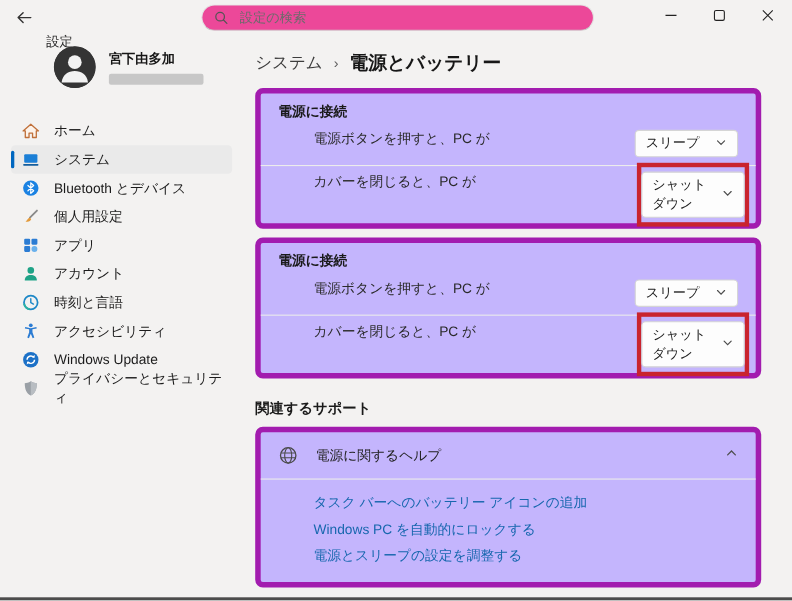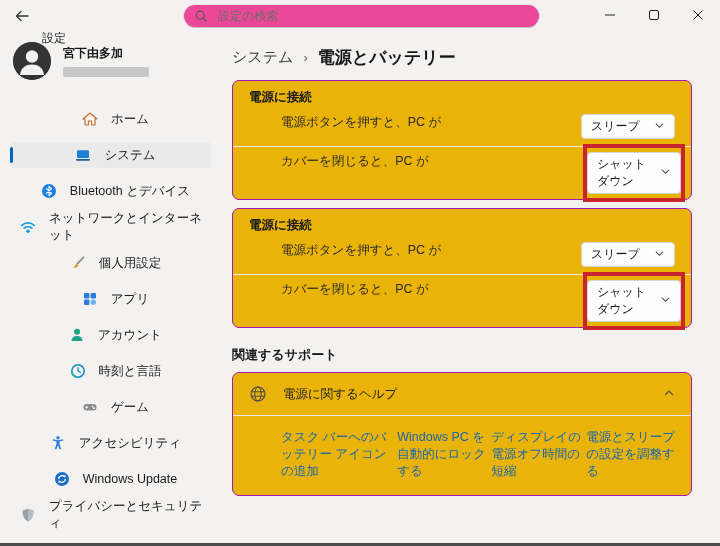--- a/index.html
+++ b/index.html
@@ -19,62 +19,62 @@
     background:#ec4899; border:1px solid #e3e3e3; border-bottom:1px solid #c6c6c6;
     border-radius:13px; display:flex; align-items:center; padding:0 10px; gap:8px;
   }
   .search-box input { border:0; outline:0; background:transparent; flex:1; font-size:12px; color:#333; font-family:inherit; }
   .search-box input::placeholder { color:#6b6b6b; }
   .win-controls { position:absolute; right:0; top:0; height:32px; display:flex; }
   .win-btn { width:44px; height:32px; display:flex; align-items:center; justify-content:center; cursor:pointer; }
   
   .layout { display:flex; height:514px; }
   .sidebar { width:221px; flex:none; padding-top:6px; }
-  .profile { display:flex; align-items:center; gap:12px; margin:4px 0 0 13px; cursor:pointer; }
+  .profile { display:flex; align-items:center; gap:12px; margin:4px 0 0 13px; cursor:pointer;justify-content:center; }
   .avatar { width:38px; height:38px; border-radius:50%; background:#333333; overflow:hidden; flex:none; position:relative; }
   .avatar svg { position:absolute; left:0; top:0; }
   .profile-text { display:flex; flex-direction:column; }
   .profile-name { font-size:12px; font-weight:bold; color:#161616; }
   .profile-blur { margin-top:5px; width:86px; height:10px; border-radius:2px; background:#c7c7c7; filter:blur(0.6px); }
   .nav { margin-top:26px; }
   .nav-item {
     position:relative; display:flex; align-items:center; gap:13px;
-    height:26px; margin:10px 10px; padding-left:10px; border-radius:4px;
-    font-size:12.5px; color:#1b1b1b; cursor:pointer;justify-content:center;
+    height:26px; margin:0 10px; padding-left:10px; border-radius:4px;
+    font-size:12.5px; color:#1b1b1b; cursor:pointer;
   }
   .nav-item.selected { background:#eaeaea; }
   .nav-item.selected::before {
     content:""; position:absolute; left:0; top:5px; width:3px; height:16px;
     border-radius:2px; background:#0067c0;
   }
   .icon16 { width:16px; height:16px; flex:none; display:flex; }
   
   .main { flex:1; padding:8px 0 0 11px; position:relative; }
   .breadcrumb { display:flex; align-items:center; gap:10px; margin-top:6px; height:22px; }
   .bc-parent { font-size:15px; color:#3d3d3d; cursor:pointer; }
   .bc-sep { font-size:13px; color:#5f5f5f; }
   .bc-current { font-size:17px; font-weight:bold; color:#171717; }
   .content { width:460px; }
-  .card { background:#eab308; border:1px solid #a21caf; border-radius:7px; }
+  .card { background:#c4b5fd; border:5px solid #a21caf; border-radius:7px; }
   .card-power1 { margin-top:12px; }
   .card-power2 { margin-top:8px; }
   .group-title { padding:8px 16px 2px; font-size:12.5px; font-weight:bold; color:#1a1a1a; }
   .srow { display:flex; align-items:flex-start; justify-content:space-between; padding:6px 16px 6px 48px; min-height:38px; }
   .srow + .srow { border-top:1px solid #ececec; }
   .srow-label { font-size:12.5px; color:#2b2b2b; }
   .combo {
     display:flex; align-items:center; justify-content:space-between; gap:10px;
     width:94px; background:#fdfdfd; border:1px solid #d5d5d5; border-radius:4px;
     padding:3px 9px; font-size:12px; color:#1a1a1a; cursor:pointer;
   }
   .red-wrap { border:4px solid #c9242e; padding:4px 0; margin:-9px -10px -9px 1px; }
   .support-heading { margin:18px 0 8px; font-size:13px; font-weight:bold; color:#1a1a1a; }
   .expander-row { display:flex; align-items:center; gap:16px; padding:12px 16px; cursor:pointer; }
   .expander-label { flex:1; font-size:12.5px; color:#222; }
-  .links { border-top:1px solid #ececec; padding:9px 16px 12px 48px; display:flex; flex-direction:row; }
+  .links { border-top:1px solid #ececec; padding:9px 16px 12px 48px; display:flex; flex-direction:column; }
   .links a { color:#1767ae; font-size:12.5px; text-decoration:none; padding:3.5px 0; cursor:pointer; }
   .bottom-edge { position:absolute; left:0; bottom:0; width:720px; height:3px; background:#4c4c4c; }
 </style>
 </head>
 <body>
 
 <div class="titlebar">
   <div class="back-btn">
     <span class="icon16">
       <svg viewBox="0 0 16 16" width="16" height="16">
@@ -153,30 +153,20 @@
             <svg viewBox="0 0 16 16" width="16" height="16">
               <circle cx="8" cy="8" r="7" fill="#1b82e2"></circle>
               <path d="M8 3.2 L8 12.8 M8 3.2 L10.6 5.6 L5.4 10.4 M8 12.8 L10.6 10.4 L5.4 5.6" stroke="#fff" stroke-width="1.1" fill="none" stroke-linejoin="round" stroke-linecap="round"></path>
             </svg>
           </span>
         <span>Bluetooth とデバイス</span>
       </div>
       <div class="nav-item">
         <span class="icon16">
             <svg viewBox="0 0 16 16" width="16" height="16">
-              <path d="M1.8 6.4 A9 9 0 0 1 14.2 6.4" stroke="#18a0dc" stroke-width="1.7" fill="none" stroke-linecap="round"></path>
-              <path d="M4.2 9.2 A5.5 5.5 0 0 1 11.8 9.2" stroke="#18a0dc" stroke-width="1.7" fill="none" stroke-linecap="round"></path>
-              <circle cx="8" cy="12.2" r="1.8" fill="#18a0dc"></circle>
-            </svg>
-          </span>
-        <span>ネットワークとインターネット</span>
-      </div>
-      <div class="nav-item">
-        <span class="icon16">
-            <svg viewBox="0 0 16 16" width="16" height="16">
               <path d="M13.6 2.4 L7.2 8.8" stroke="#8a8a8a" stroke-width="1.7" stroke-linecap="round"></path>
               <path d="M7 9 C5.2 9.3 5 11.3 3.2 12.4 C5.7 13.2 8 12.1 8.4 10.2 Z" fill="#e39a3b"></path>
             </svg>
           </span>
         <span>個人用設定</span>
       </div>
       <div class="nav-item">
         <span class="icon16">
             <svg viewBox="0 0 16 16" width="16" height="16">
               <rect x="2" y="2" width="5.4" height="5.4" rx="1" fill="#2b7cd3"></rect>
@@ -198,31 +188,20 @@
       </div>
       <div class="nav-item">
         <span class="icon16">
             <svg viewBox="0 0 16 16" width="16" height="16">
               <circle cx="8" cy="8" r="6.2" fill="none" stroke="#1e88c7" stroke-width="1.6"></circle>
               <path d="M1.9 9 A6.2 6.2 0 0 0 7 14.1" stroke="#2bb3a3" stroke-width="1.8" fill="none"></path>
               <path d="M8 4.6 V8 L10.4 9.4" stroke="#1e88c7" stroke-width="1.3" fill="none" stroke-linecap="round"></path>
             </svg>
           </span>
         <span>時刻と言語</span>
-      </div>
-      <div class="nav-item">
-        <span class="icon16">
-            <svg viewBox="0 0 16 16" width="16" height="16">
-              <rect x="1.5" y="5" width="13" height="6.6" rx="3.3" fill="#8b8b8b"></rect>
-              <path d="M4.6 7 V9.6 M3.3 8.3 H5.9" stroke="#fff" stroke-width="1"></path>
-              <circle cx="10.6" cy="7.6" r="0.9" fill="#fff"></circle>
-              <circle cx="12.2" cy="9.2" r="0.9" fill="#fff"></circle>
-            </svg>
-          </span>
-        <span>ゲーム</span>
       </div>
       <div class="nav-item">
         <span class="icon16">
             <svg viewBox="0 0 16 16" width="16" height="16">
               <circle cx="8" cy="2.7" r="1.7" fill="#2b7cd3"></circle>
               <path d="M2.6 5.6 L6.5 6.4 L6.5 9 L4.8 13.9 L6.3 14.5 L8 10.3 L9.7 14.5 L11.2 13.9 L9.5 9 L9.5 6.4 L13.4 5.6 L13.1 4.3 L8 5.3 L2.9 4.3 Z" fill="#2b7cd3"></path>
             </svg>
           </span>
         <span>アクセシビリティ</span>
       </div>
@@ -318,21 +297,20 @@
               </svg>
           </span>
           <span class="expander-label">電源に関するヘルプ</span>
           <span><svg viewBox="0 0 12 12" width="12" height="12">
                 <path d="M2.5 7.5 L6 4 L9.5 7.5" fill="none" stroke="#4f4f4f" stroke-width="1.2" stroke-linecap="round"></path>
               </svg></span>
         </div>
         <div class="links">
           <a>タスク バーへのバッテリー アイコンの追加</a>
           <a>Windows PC を自動的にロックする</a>
-          <a>ディスプレイの電源オフ時間の短縮</a>
           <a>電源とスリープの設定を調整する</a>
         </div>
       </div>
 
     </div>
   </div>
 </div>
 
 <div class="bottom-edge"></div>
 

